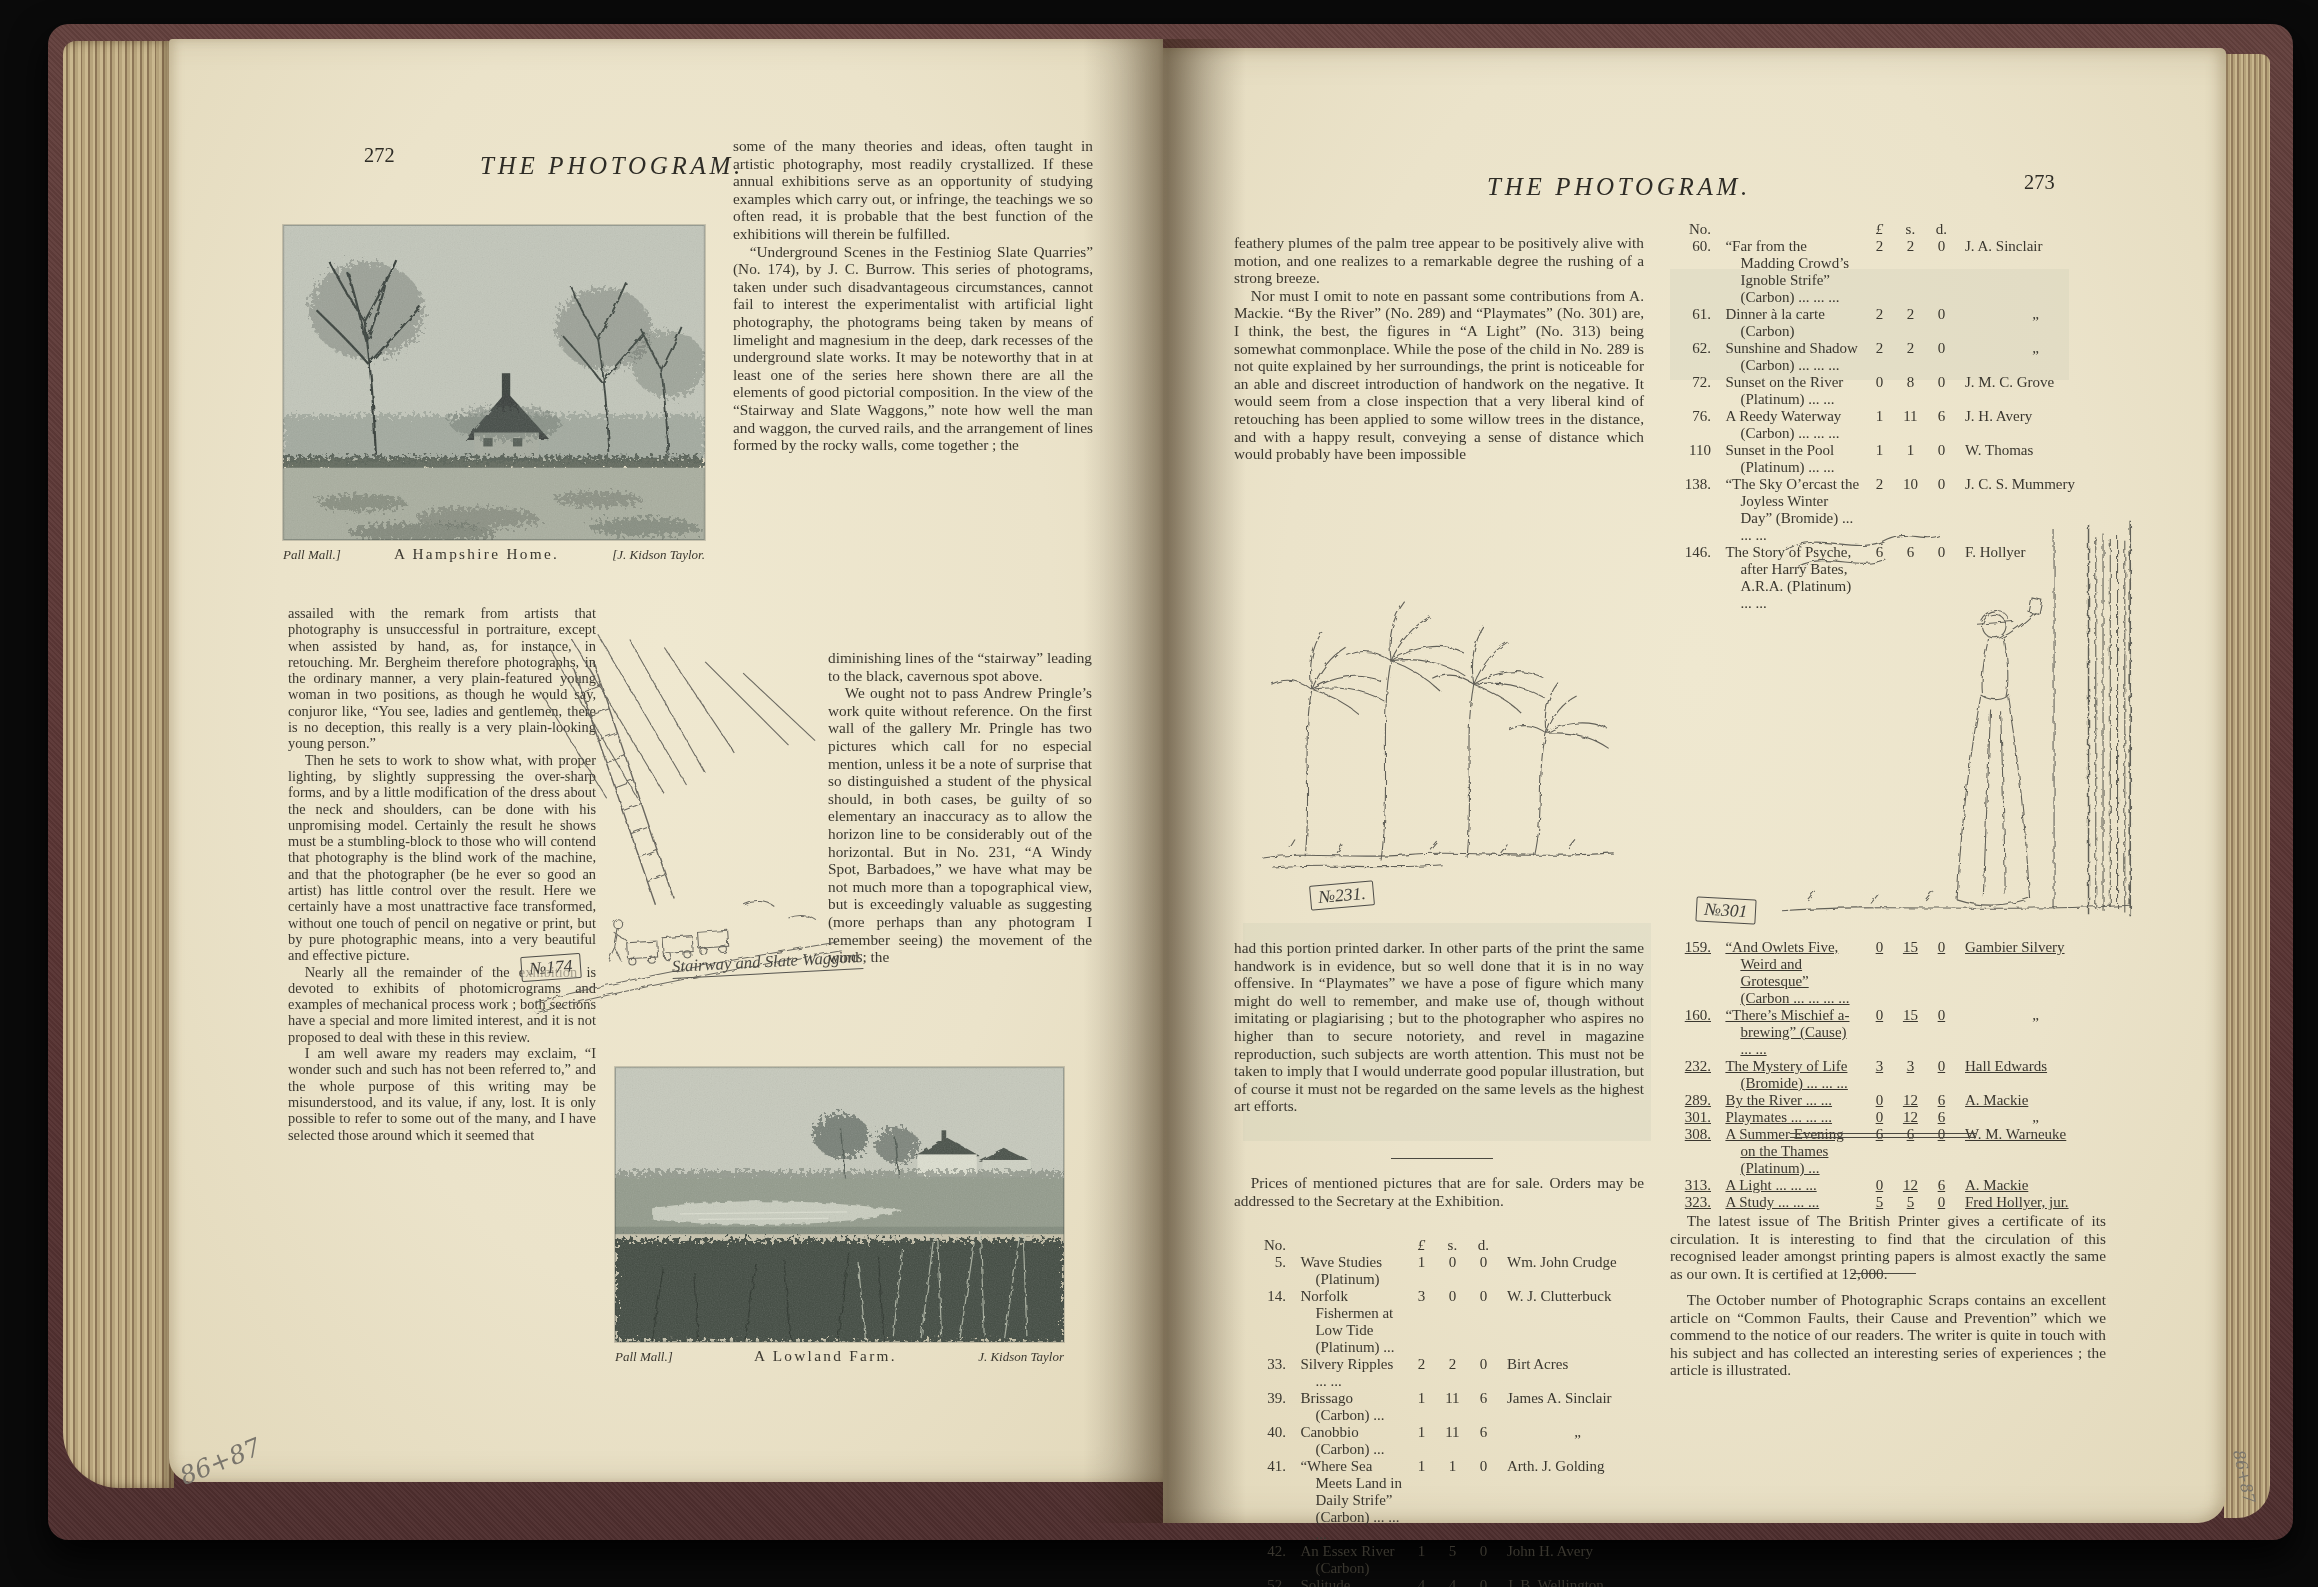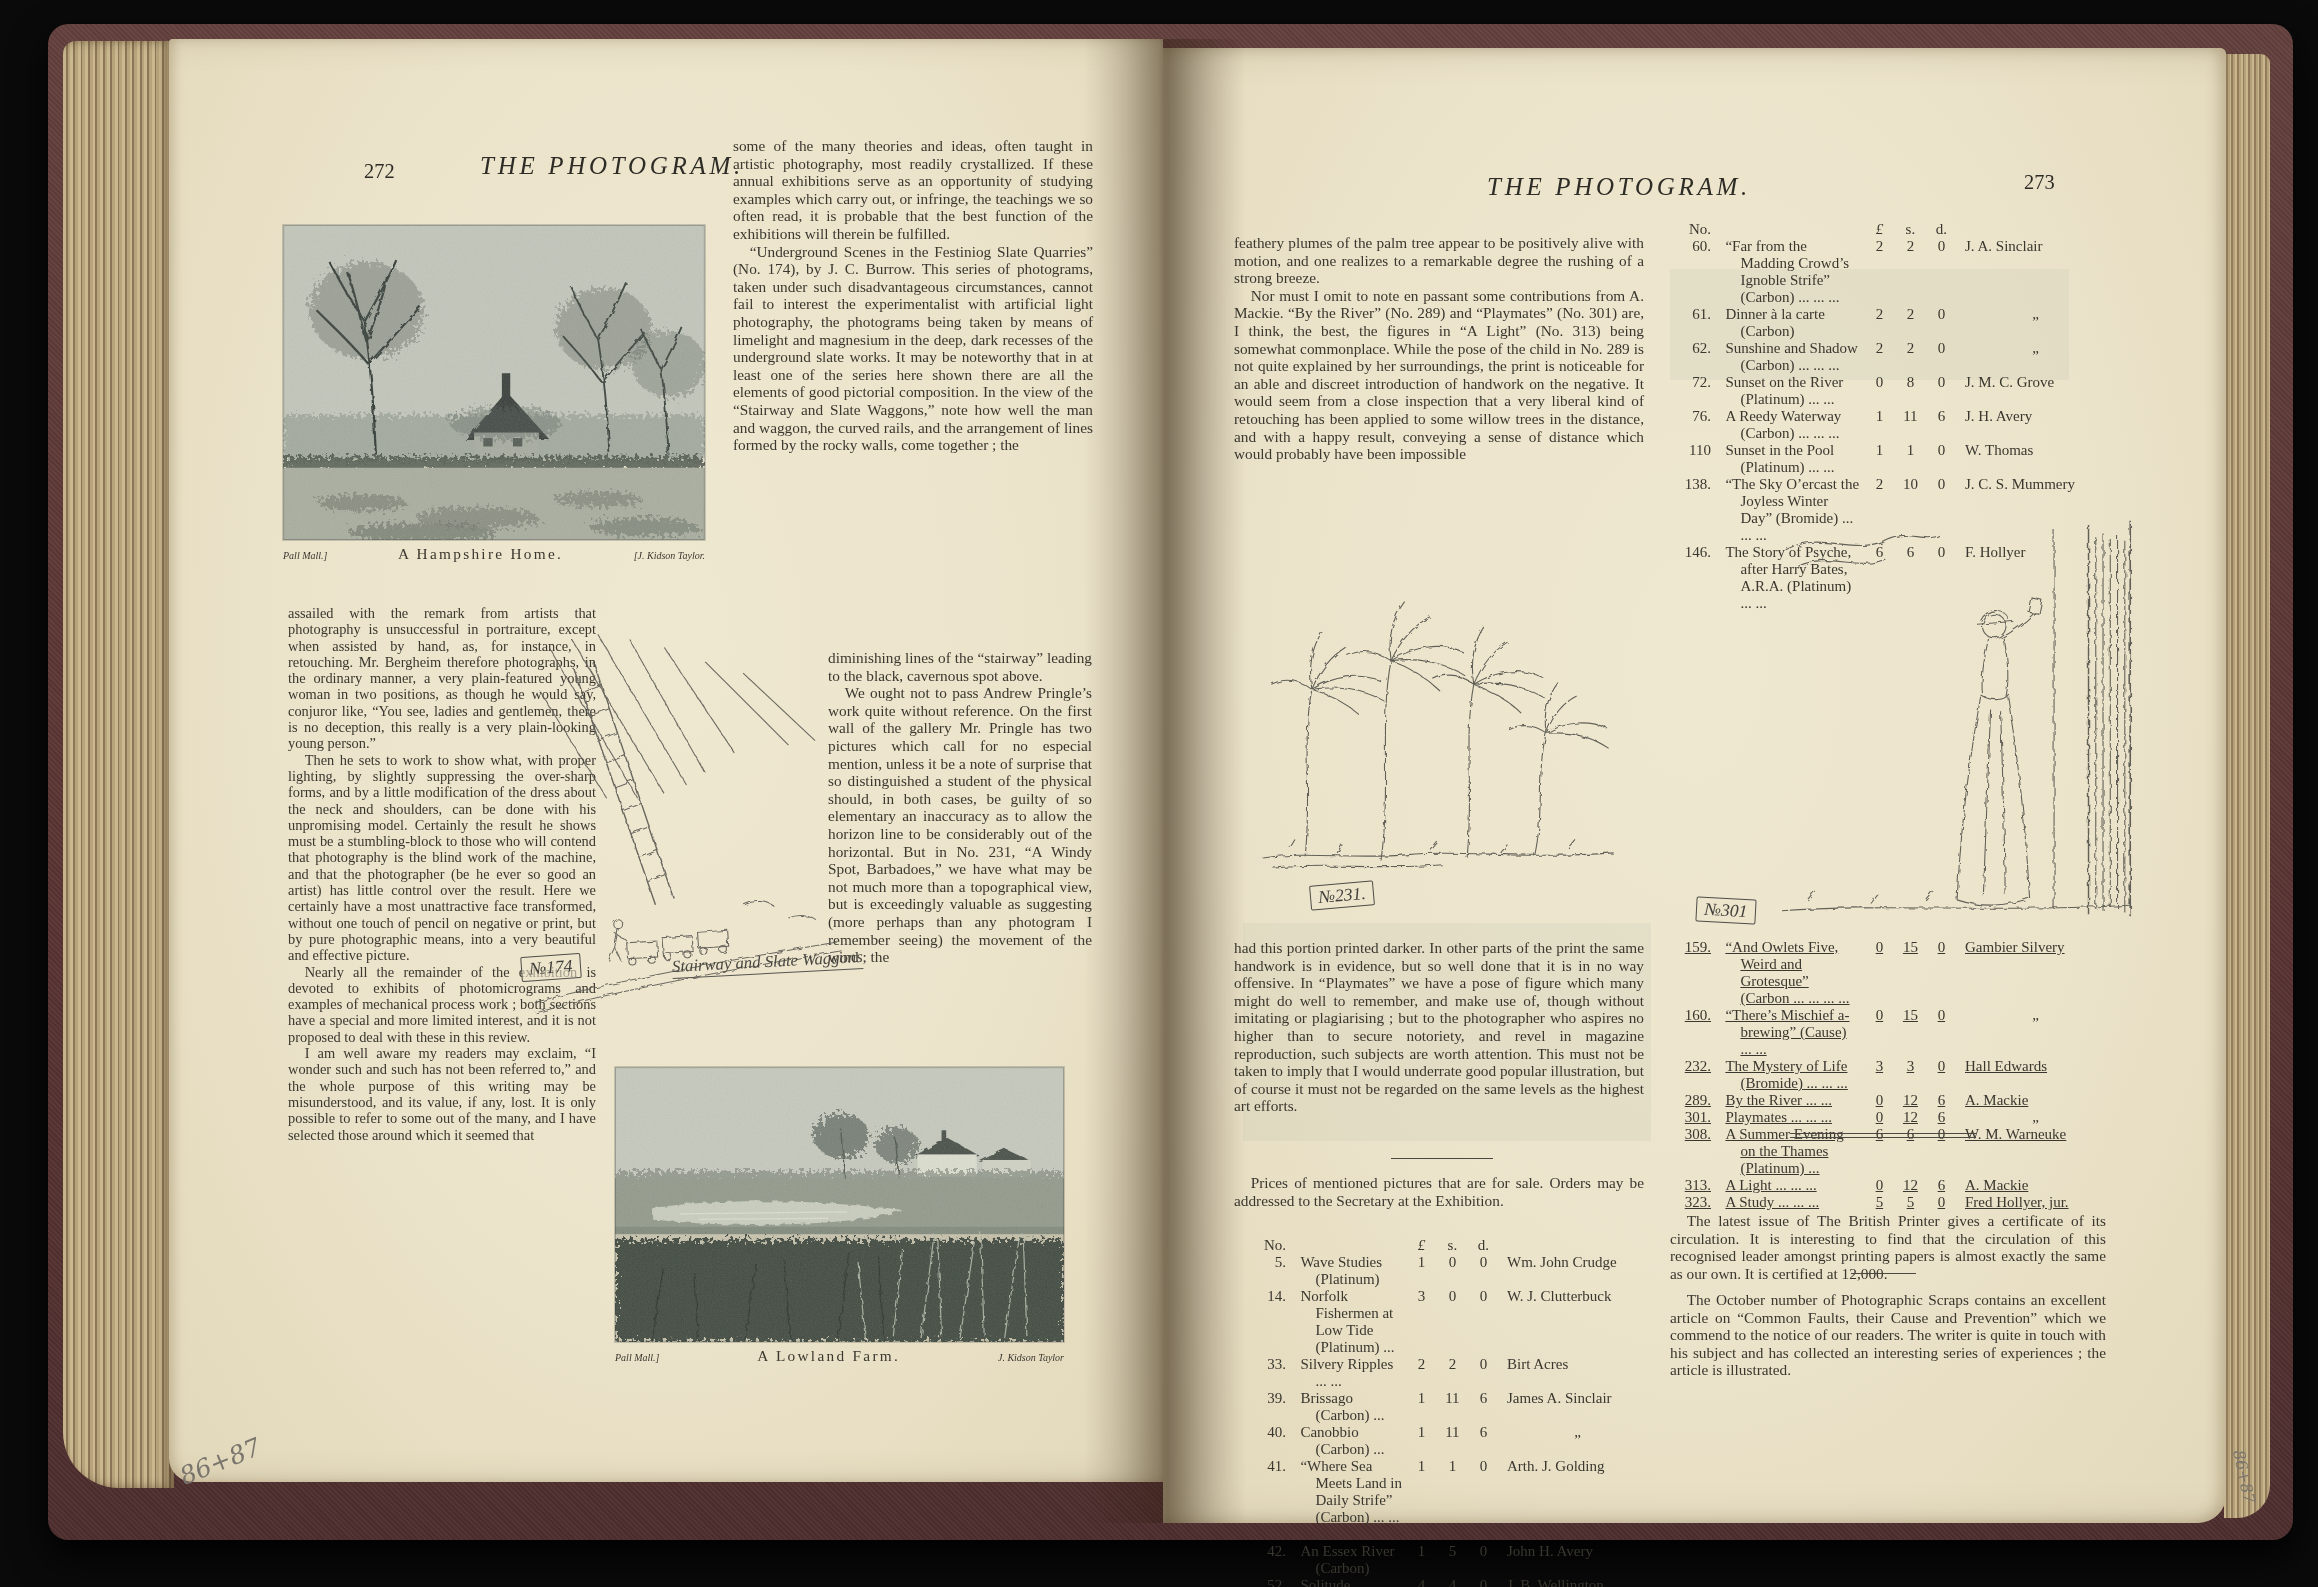--- a/index.html
+++ b/index.html
@@ -28,21 +28,21 @@
          background:linear-gradient(90deg,rgba(40,25,10,0) 0%,rgba(40,25,10,0.28) 46%,rgba(40,25,10,0.38) 52%,rgba(40,25,10,0) 100%);}
   .showthrough{position:absolute;background:rgba(150,165,148,0.10);pointer-events:none;}
   
   .running-title{position:absolute;font-style:italic;font-size:25px;letter-spacing:3.7px;color:#2e2c26;text-align:center;}
   .page-num{position:absolute;font-size:20.4px;color:#2e2c26;}
   .body-txt{position:absolute;font-size:15.3px;line-height:17.6px;text-align:justify;color:#3a372f;}
   .body-txt.small{font-size:14.4px;line-height:16.3px;}
   .body-txt p{margin:0;}
   .body-txt p.ind{text-indent:16.7px;}
   .caption{position:absolute;display:flex;justify-content:space-between;align-items:baseline;color:#3a372f;}
-  .caption .credit{font-style:italic;font-size:10px;}
+  .caption .credit{font-style:italic;font-size:13px;}
   .caption .title{font-size:15.3px;letter-spacing:2.3px;}
   .sketch-label-box{position:absolute;border:1.9px solid #4d4c48;border-radius:1.9px;padding:0.9px 7.4px;
          font-size:17.6px;font-style:italic;color:#3f3e3a;background:rgba(236,228,203,0.6);}
   .sketch-caption{position:absolute;font-style:italic;font-size:16.7px;color:#474641;
          border-bottom:1.9px solid #55544f;padding-bottom:0.9px;}
   .divider{position:absolute;border-top:1.4px solid #4a4840;}
   .divider.double{border-bottom:1.4px solid #4a4840;height:2.8px;}
   .pencil{position:absolute;color:#79756c;font-style:italic;font-size:25px;
          font-family:"DejaVu Serif",serif;}
   
@@ -84,21 +84,21 @@
 
   <div class="cover"></div>
   <div class="page-stack-left"></div>
   <div class="page-stack-right"></div>
   <div class="page left"></div>
   <div class="page right"></div>
 
   <div class="showthrough" style="left:1243px;top:923px;width:408px;height:218px"></div>
   <div class="showthrough" style="left:1670px;top:269px;width:399px;height:111px"></div>
 
-  <div class="page-num" style="left:364px;top:160px;">272</div>
+  <div class="page-num" style="left:364px;top:144px;">272</div>
   <div class="running-title" style="left:445px;top:152px;width:334px;">THE PHOTOGRAM.</div>
 
   <svg class="photo" style="left:283px;top:225px;" width="422" height="315" viewBox="0 0 455 340">
     <rect width="455" height="252" fill="#c2c6ba"></rect>
     <rect y="205" width="455" height="50" fill="#8f988e" opacity="0.6" filter="url(#blotch)"></rect>
 
     <rect x="236" y="160" width="9" height="28" fill="#3b423d"></rect>
     <path d="M196,232 L241,180 L288,232 Z" fill="#3a413c" filter="url(#rough)"></path>
     <rect x="206" y="224" width="70" height="30" fill="#a7aca0"></rect>
     <rect x="216" y="230" width="10" height="9" fill="#555d55"></rect>

